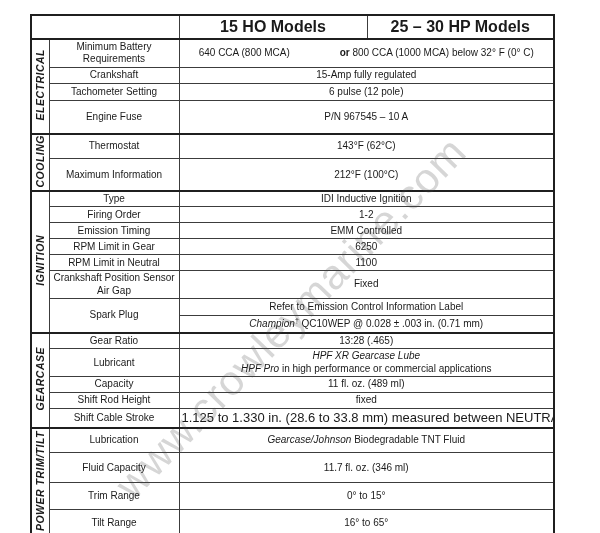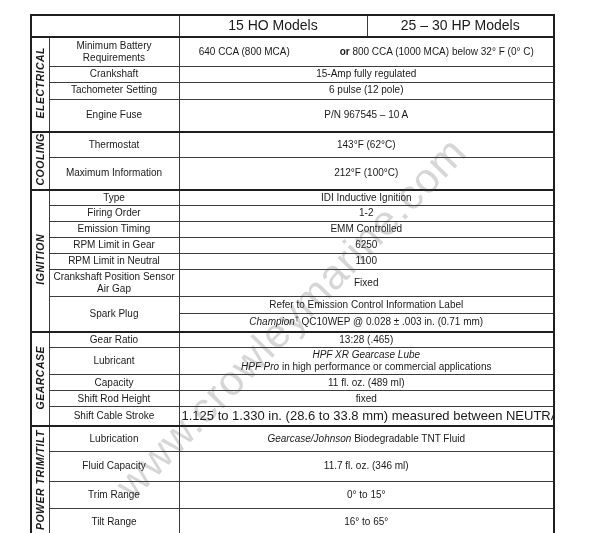--- a/index.html
+++ b/index.html
@@ -13,21 +13,21 @@
     border:2px solid #1f1f1f;
   }
   td,th{
     border:1px solid #3c3c3c;
     padding:1px 2px;
     font-size:10px;line-height:1.22;
     text-align:center;vertical-align:middle;
     overflow:hidden;
   }
   thead th{
-    font-size:14px;font-weight:normal;border-bottom:2px solid #1f1f1f;
+    font-size:16px;font-weight:bold;border-bottom:2px solid #1f1f1f;
   }
   tr.sec-start td{border-top:2px solid #1f1f1f;}
   td.vcell{width:18px;padding:0;}
   .vlabel{
     display:inline-block;white-space:nowrap;
     writing-mode:vertical-rl;transform:rotate(180deg);
     font-weight:bold;font-style:italic;font-size:10.5px;letter-spacing:.5px;
   }
   td.label-cell{width:130px;}
   td.value-cell{}

